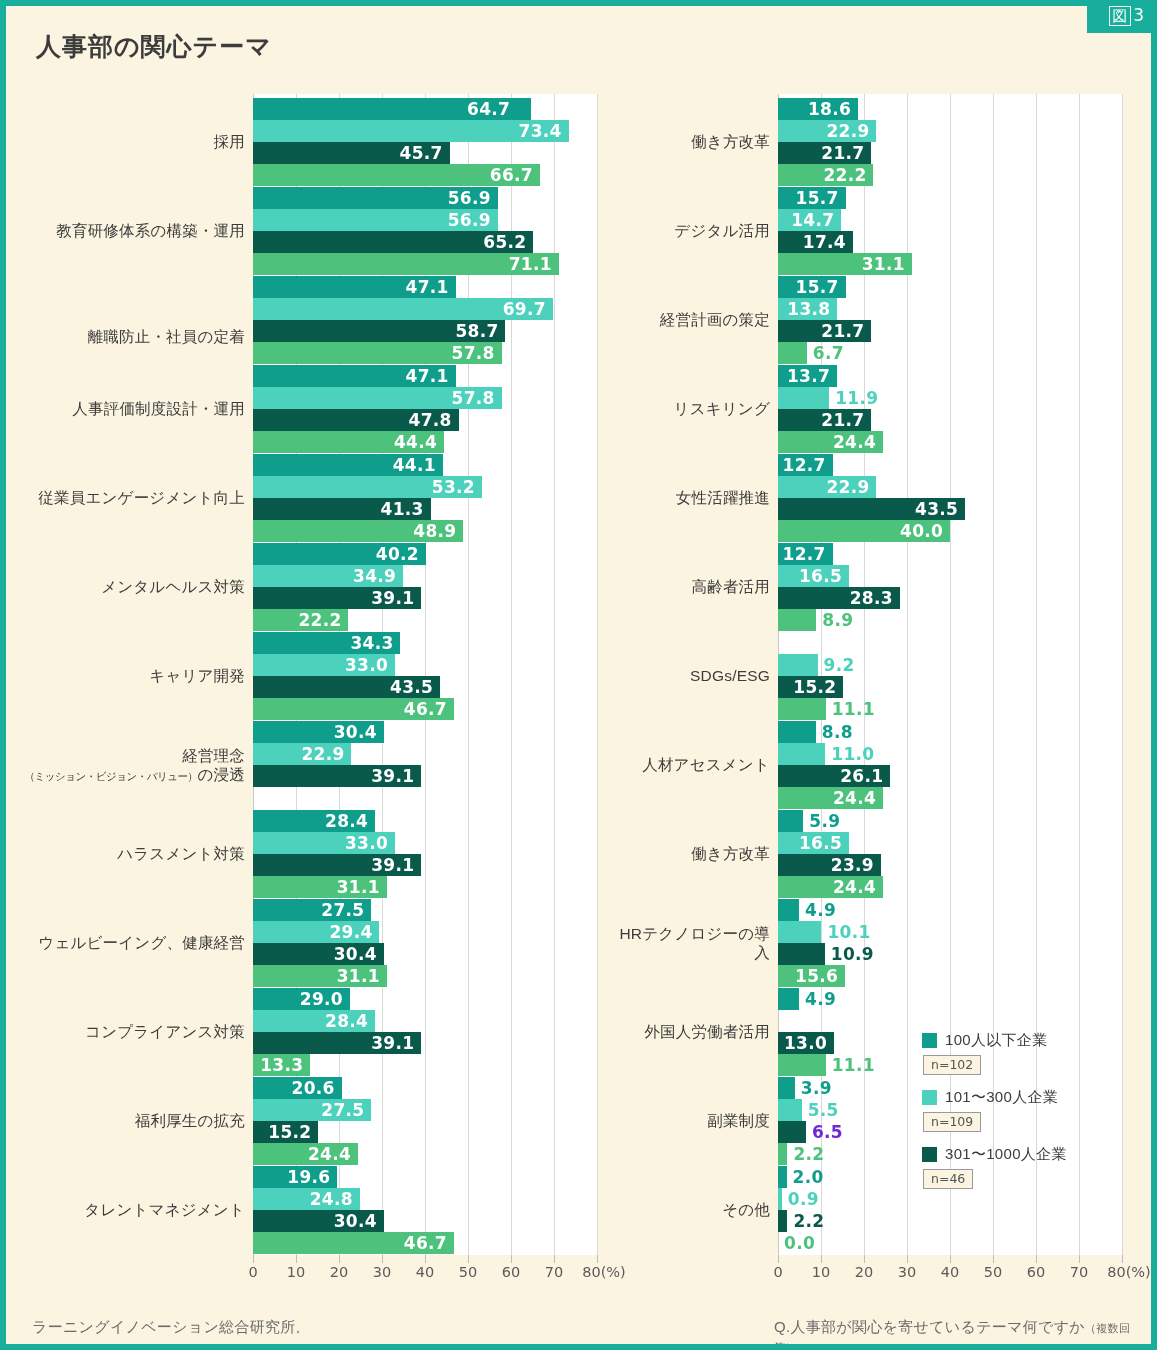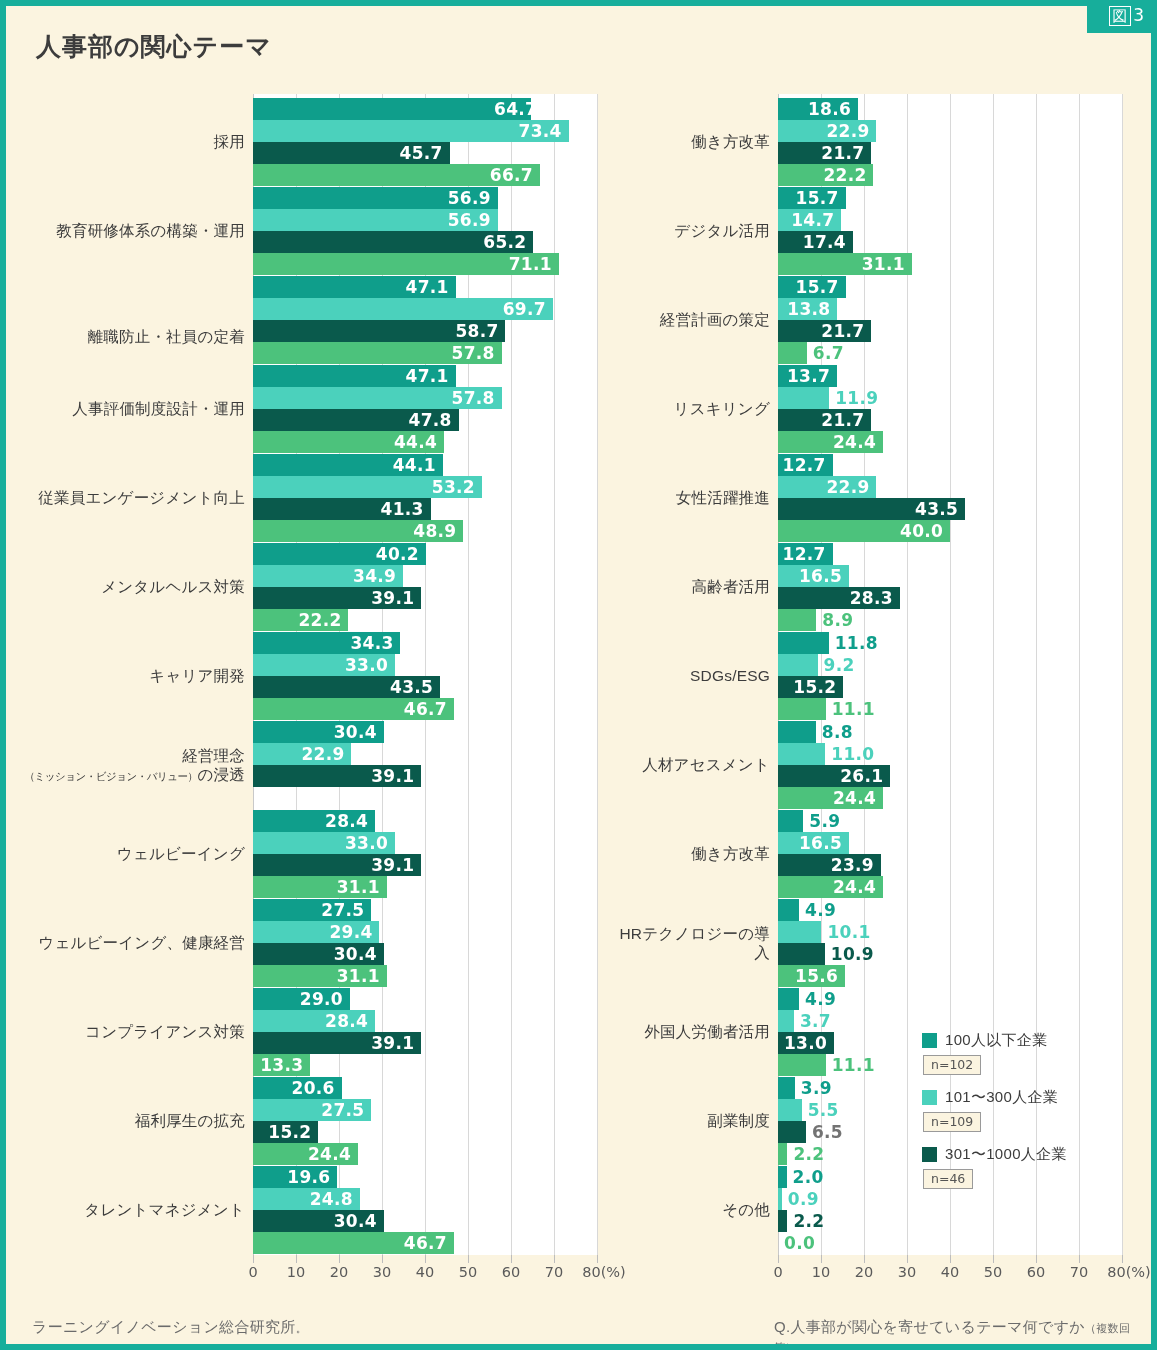--- a/index.html
+++ b/index.html
@@ -126,21 +126,21 @@
           <div class="gridline" style="left: 172px;"></div>
           <div class="gridline" style="left: 215px;"></div>
           <div class="gridline" style="left: 258px;"></div>
           <div class="gridline" style="left: 301px;"></div>
           <div class="gridline" style="left: 344px;"></div>
         </div>
         <div class="group" style="top: 4px; height: 88px;">
           <div class="grouplabel" style="top: 0px; height: 88px; display: flex; align-items: center; justify-content: flex-end;">採用</div>
           <div class="barrow" style="top: 0px; left: 229px; right: 0px;">
             <div class="bar" style="width: 278.21px; background: rgb(15, 158, 139);"></div>
-            <span class="vlabel inside" style="left: 241px;">64.7</span>
+            <span class="vlabel inside" style="left: 214px;">64.7</span>
           </div>
           <div class="barrow" style="top: 22px; left: 229px; right: 0px;">
             <div class="bar" style="width: 315.62px; background: rgb(75, 209, 188);"></div>
             <span class="vlabel inside" style="left: 265.62px;">73.4</span>
           </div>
           <div class="barrow" style="top: 44px; left: 229px; right: 0px;">
             <div class="bar" style="width: 196.51px; background: rgb(10, 90, 76);"></div>
             <span class="vlabel inside" style="left: 146.51px;">45.7</span>
           </div>
           <div class="barrow" style="top: 66px; left: 229px; right: 0px;">
@@ -276,21 +276,21 @@
           <div class="barrow" style="top: 22px; left: 229px; right: 0px;">
             <div class="bar" style="width: 98.47px; background: rgb(75, 209, 188);"></div>
             <span class="vlabel inside" style="left: 48.47px;">22.9</span>
           </div>
           <div class="barrow" style="top: 44px; left: 229px; right: 0px;">
             <div class="bar" style="width: 168.13px; background: rgb(10, 90, 76);"></div>
             <span class="vlabel inside" style="left: 118.13px;">39.1</span>
           </div>
         </div>
         <div class="group" style="top: 716px; height: 88px;">
-          <div class="grouplabel" style="top: 0px; height: 88px; display: flex; align-items: center; justify-content: flex-end;">ウェルビーイング</div>
+          <div class="grouplabel" style="top: 0px; height: 88px; display: flex; align-items: center; justify-content: flex-end;">ハラスメント対策</div>
           <div class="barrow" style="top: 0px; left: 229px; right: 0px;">
             <div class="bar" style="width: 122.12px; background: rgb(15, 158, 139);"></div>
             <span class="vlabel inside" style="left: 72.12px;">28.4</span>
           </div>
           <div class="barrow" style="top: 22px; left: 229px; right: 0px;">
             <div class="bar" style="width: 141.9px; background: rgb(75, 209, 188);"></div>
             <span class="vlabel inside" style="left: 91.9px;">33.0</span>
           </div>
           <div class="barrow" style="top: 44px; left: 229px; right: 0px;">
             <div class="bar" style="width: 168.13px; background: rgb(10, 90, 76);"></div>
@@ -522,24 +522,20 @@
             <div class="bar" style="width: 121.69px; background: rgb(10, 90, 76);"></div>
             <span class="vlabel inside" style="left: 71.69px;">28.3</span>
           </div>
           <div class="barrow" style="top: 66px; left: 174px; right: 0px;">
             <div class="bar" style="width: 38.27px; background: rgb(76, 194, 124);"></div>
             <span class="vlabel outside" style="color: rgb(76, 194, 124); left: 44.27px;">8.9</span>
           </div>
         </div>
         <div class="group" style="top: 538px; height: 88px;">
           <div class="grouplabel" style="top: 0px; height: 88px; display: flex; align-items: center; justify-content: flex-end;">SDGs/ESG</div>
-          <div class="barrow" style="top: 0px; left: 174px; right: 0px;">
-            <div class="bar" style="width: 50.74px; background: rgb(15, 158, 139);"></div>
-            <span class="vlabel outside" style="color: rgb(15, 158, 139); left: 56.74px;">11.8</span>
-          </div>
           <div class="barrow" style="top: 22px; left: 174px; right: 0px;">
             <div class="bar" style="width: 39.56px; background: rgb(75, 209, 188);"></div>
             <span class="vlabel outside" style="color: rgb(75, 209, 188); left: 45.56px;">9.2</span>
           </div>
           <div class="barrow" style="top: 44px; left: 174px; right: 0px;">
             <div class="bar" style="width: 65.36px; background: rgb(10, 90, 76);"></div>
             <span class="vlabel inside" style="left: 15.36px;">15.2</span>
           </div>
           <div class="barrow" style="top: 66px; left: 174px; right: 0px;">
             <div class="bar" style="width: 47.73px; background: rgb(76, 194, 124);"></div>
@@ -602,24 +598,20 @@
             <div class="bar" style="width: 67.08px; background: rgb(76, 194, 124);"></div>
             <span class="vlabel inside" style="left: 17.08px;">15.6</span>
           </div>
         </div>
         <div class="group" style="top: 894px; height: 88px;">
           <div class="grouplabel" style="top: 0px; height: 88px; display: flex; align-items: center; justify-content: flex-end;">外国人労働者活用</div>
           <div class="barrow" style="top: 0px; left: 174px; right: 0px;">
             <div class="bar" style="width: 21.07px; background: rgb(15, 158, 139);"></div>
             <span class="vlabel outside" style="color: rgb(15, 158, 139); left: 27.07px;">4.9</span>
           </div>
-          <div class="barrow" style="top: 22px; left: 174px; right: 0px;">
-            <div class="bar" style="width: 15.91px; background: rgb(75, 209, 188);"></div>
-            <span class="vlabel outside" style="color: rgb(75, 209, 188); left: 21.91px;">3.7</span>
-          </div>
           <div class="barrow" style="top: 44px; left: 174px; right: 0px;">
             <div class="bar" style="width: 55.9px; background: rgb(10, 90, 76);"></div>
             <span class="vlabel inside" style="left: 5.9px;">13.0</span>
           </div>
           <div class="barrow" style="top: 66px; left: 174px; right: 0px;">
             <div class="bar" style="width: 47.73px; background: rgb(76, 194, 124);"></div>
             <span class="vlabel outside" style="color: rgb(76, 194, 124); left: 53.73px;">11.1</span>
           </div>
         </div>
         <div class="group" style="top: 983px; height: 88px;">
@@ -627,21 +619,21 @@
           <div class="barrow" style="top: 0px; left: 174px; right: 0px;">
             <div class="bar" style="width: 16.77px; background: rgb(15, 158, 139);"></div>
             <span class="vlabel outside" style="color: rgb(15, 158, 139); left: 22.77px;">3.9</span>
           </div>
           <div class="barrow" style="top: 22px; left: 174px; right: 0px;">
             <div class="bar" style="width: 23.65px; background: rgb(75, 209, 188);"></div>
             <span class="vlabel outside" style="color: rgb(75, 209, 188); left: 29.65px;">5.5</span>
           </div>
           <div class="barrow" style="top: 44px; left: 174px; right: 0px;">
             <div class="bar" style="width: 27.95px; background: rgb(10, 90, 76);"></div>
-            <span class="vlabel outside" style="color: #737373; left: 33.95px;">6.5</span>
+            <span class="vlabel outside" style="color: #6d28d9; left: 33.95px;">6.5</span>
           </div>
           <div class="barrow" style="top: 66px; left: 174px; right: 0px;">
             <div class="bar" style="width: 9.46px; background: rgb(76, 194, 124);"></div>
             <span class="vlabel outside" style="color: rgb(76, 194, 124); left: 15.46px;">2.2</span>
           </div>
         </div>
         <div class="group" style="top: 1072px; height: 88px;">
           <div class="grouplabel" style="top: 0px; height: 88px; display: flex; align-items: center; justify-content: flex-end;">その他</div>
           <div class="barrow" style="top: 0px; left: 174px; right: 0px;">
             <div class="bar" style="width: 8.6px; background: rgb(15, 158, 139);"></div>

